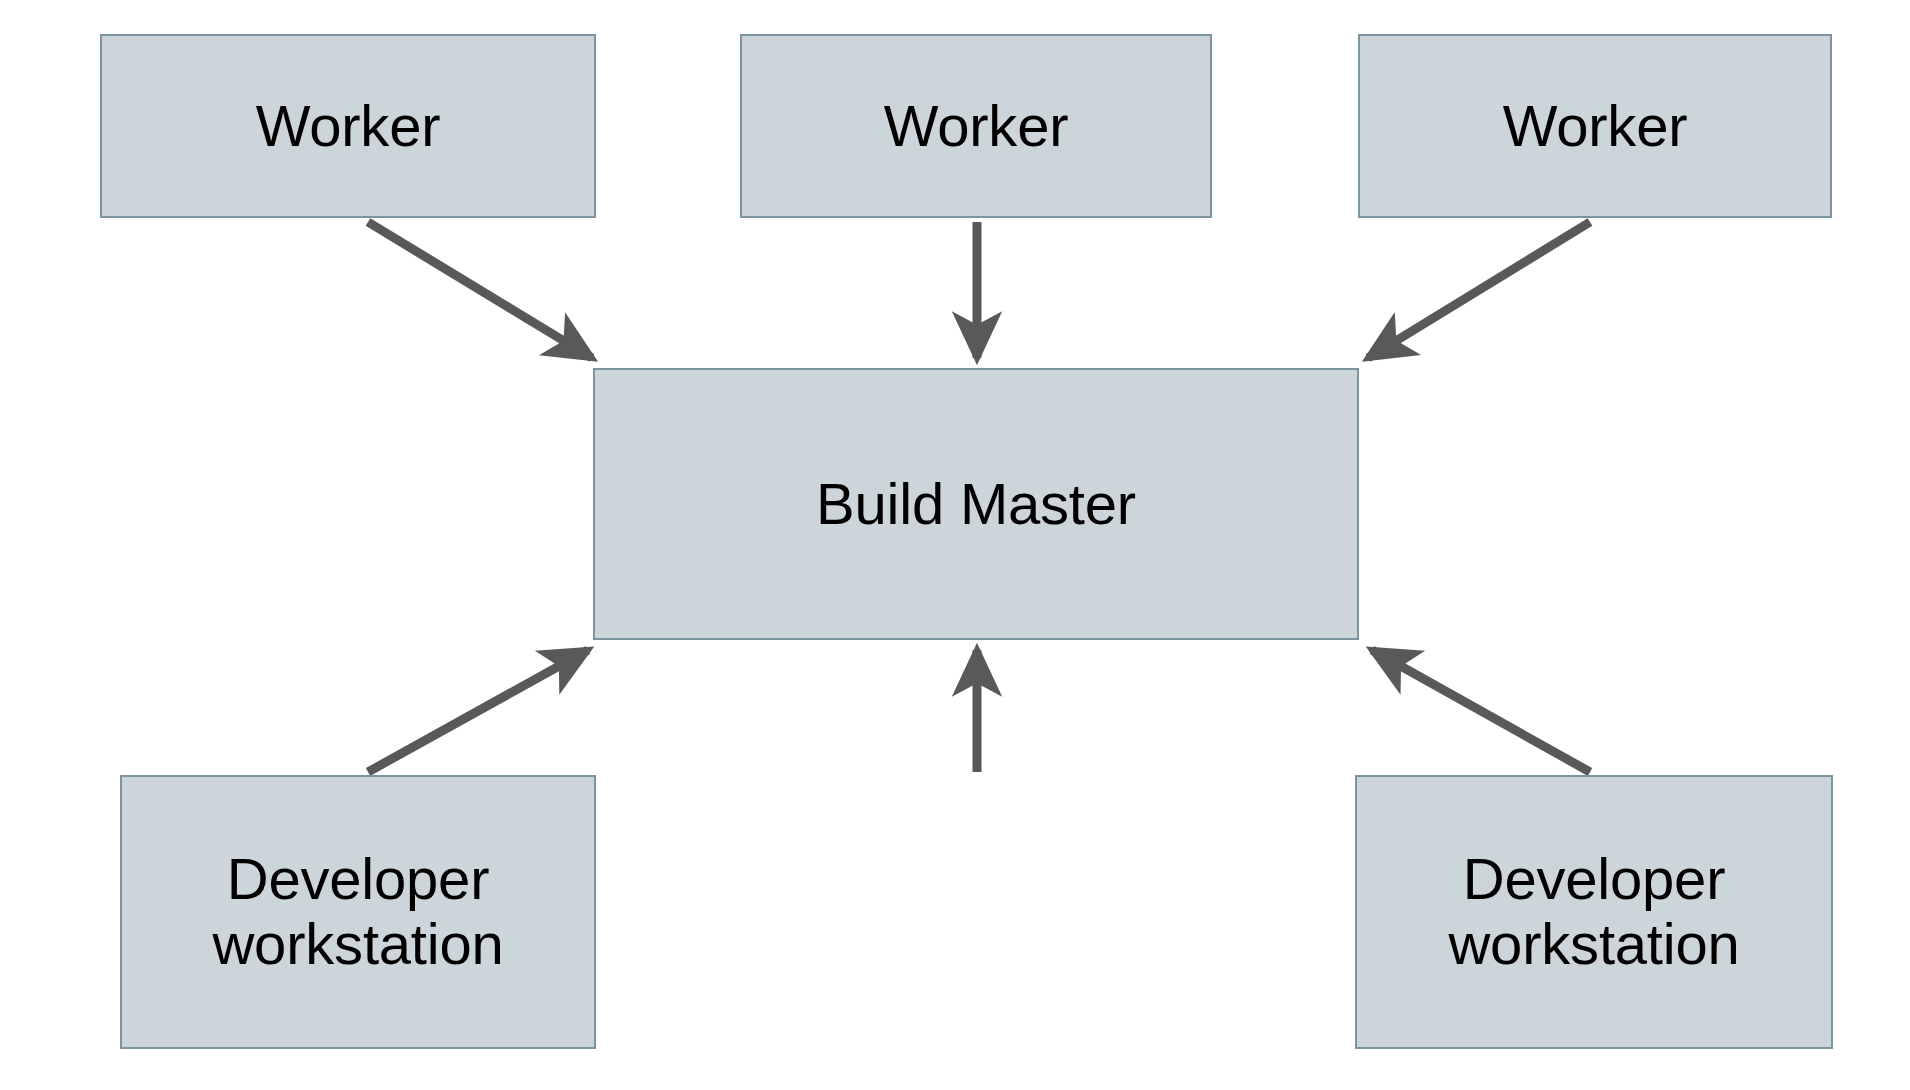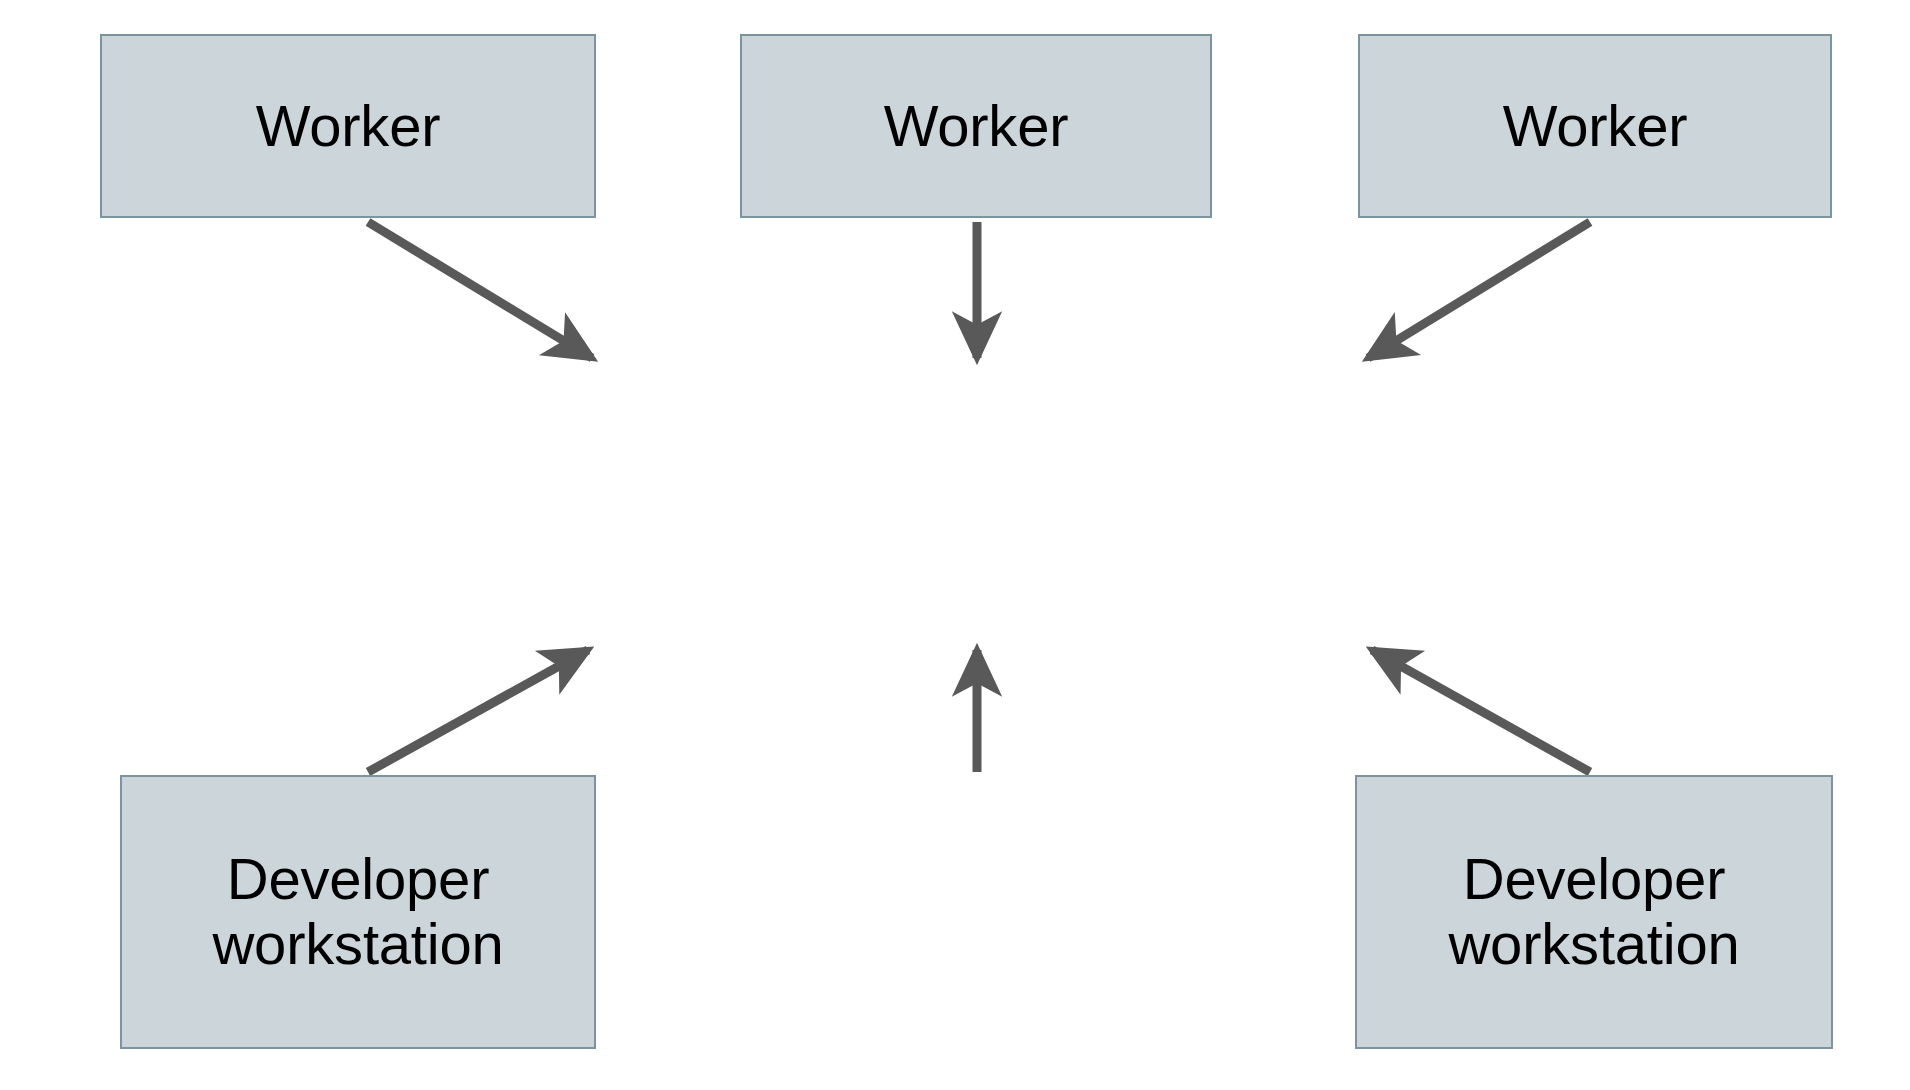--- a/index.html
+++ b/index.html
@@ -98,20 +98,23 @@
   </div>
 
   <div class="node" id="node-worker-2">
     <span class="node-label">Worker</span>
   </div>
 
   <div class="node" id="node-worker-3">
     <span class="node-label">Worker</span>
   </div>
 
+  <div class="node" id="node-build-master">
+    <span class="node-label">Build Master</span>
+  </div>
 
   <div class="node" id="node-dev-1">
     <span class="node-label">Developer
 workstation</span>
   </div>
 
 
   <div class="node" id="node-dev-2">
     <span class="node-label">Developer
 workstation</span>

